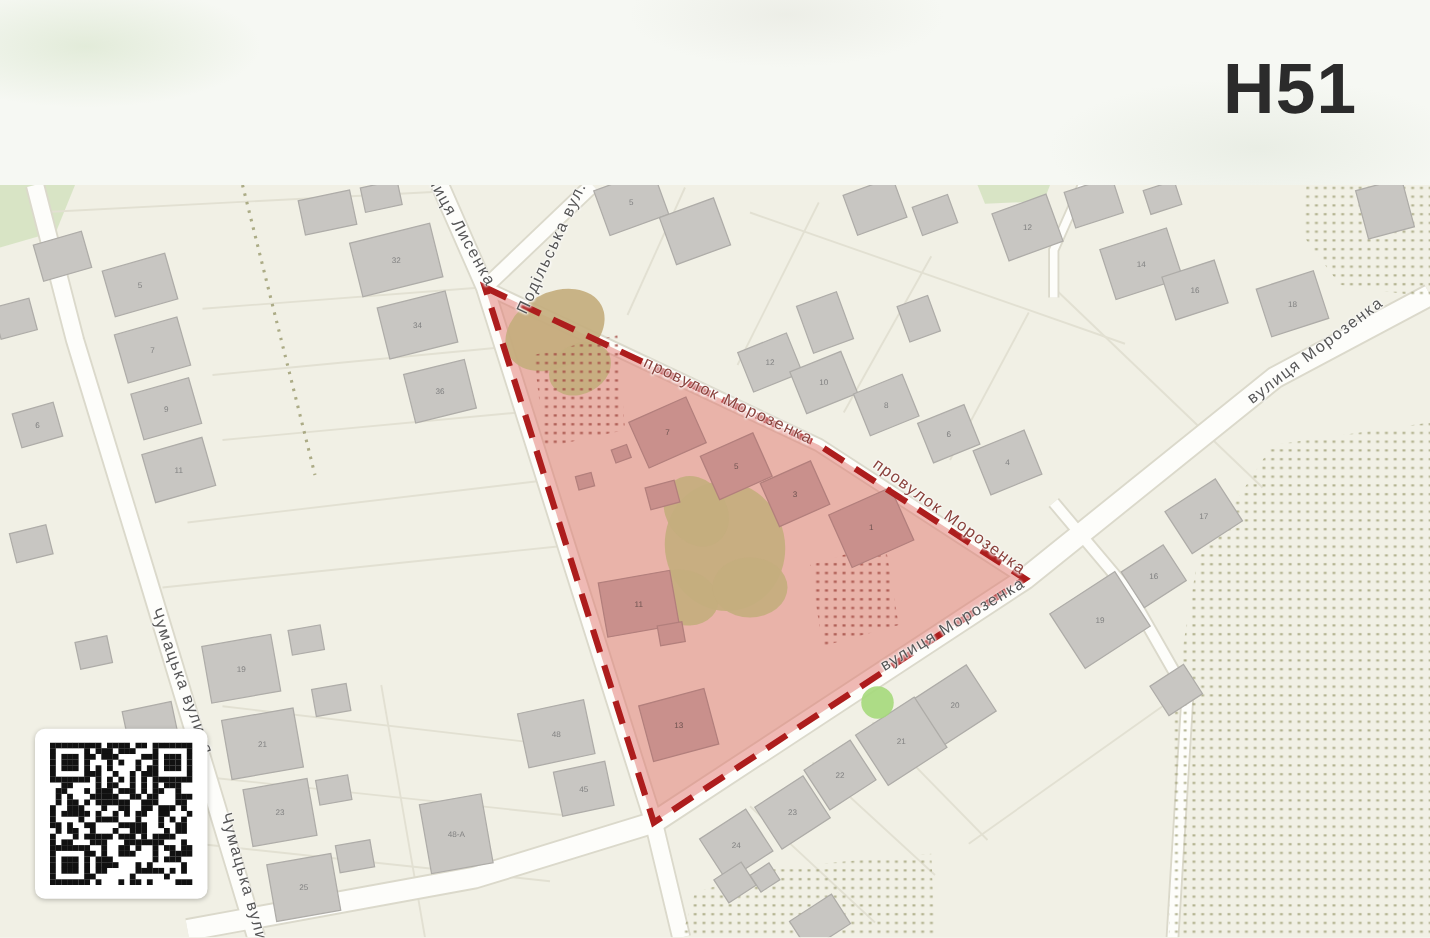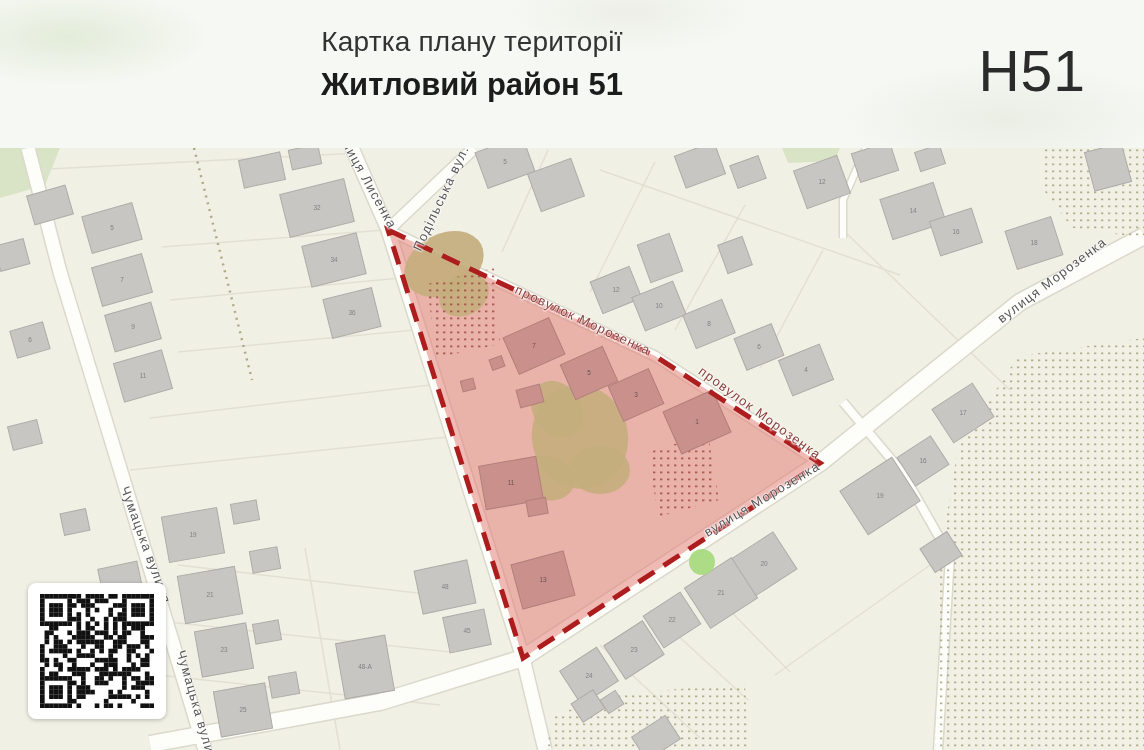--- a/index.html
+++ b/index.html
@@ -14,21 +14,21 @@
     background:
       radial-gradient(ellipse 200px 70px at 6% 25%, rgba(190,212,170,.35), transparent 70%),
       radial-gradient(ellipse 240px 80px at 88% 80%, rgba(205,214,196,.30), transparent 70%),
       radial-gradient(ellipse 180px 60px at 55% 8%, rgba(212,212,200,.28), transparent 70%),
       #f6f8f3;
     z-index:5;
   }
   .title-block{position:absolute;left:472px;top:26px;transform:translateX(-50%);text-align:center;white-space:nowrap;}
   .title{font-size:28px;color:#333;letter-spacing:.2px;}
   .subtitle{font-size:31px;font-weight:bold;color:#1c1c1c;margin-top:9px;}
-  .badge{position:absolute;right:58px;top:38px;font-size:57px;font-weight:normal;color:#2b2b2b;letter-spacing:1px;}
+  .badge{position:absolute;right:58px;top:38px;font-size:57px;font-weight:bold;color:#2b2b2b;letter-spacing:1px;}
   
   .map{
     position:absolute;top:148px;left:0;width:1144px;height:602px;
     overflow:hidden;background:#f1f0e5;
   }
   #map-svg{position:absolute;top:0;left:0;width:1144px;height:602px;}
   #map-svg text{font-family:"Liberation Sans",sans-serif;}
   #street-labels{position:absolute;top:0;left:0;width:100%;height:100%;pointer-events:none;}
   .street-label{
     position:absolute;font-size:13px;color:#565656;letter-spacing:1.3px;white-space:nowrap;
@@ -40,24 +40,20 @@
     position:absolute;left:28px;top:435px;width:138px;height:136px;
     background:#fff;border-radius:8px;box-shadow:0 1px 4px rgba(0,0,0,.25);
     display:flex;align-items:center;justify-content:center;z-index:4;
   }
   .qr-card svg{width:114px;height:114px;}
 </style>
 </head>
 <body>
 
 <div class="header">
-  <div class="title-block">
-    <div class="title">Картка плану території</div>
-    <div class="subtitle">Житловий район 51</div>
-  </div>
   <div class="badge">Н51</div>
 </div>
 
 <div class="map">
   <svg id="map-svg" viewBox="0 148 1144 602" preserveAspectRatio="xMidYMid meet">
       <defs>
         <pattern id="orch" width="7" height="7" patternUnits="userSpaceOnUse">
           <rect x="2" y="2.5" width="2.3" height="1.7" fill="#9b9b6f" opacity="0.75"></rect>
         </pattern>
         <pattern id="zdot" width="7" height="7" patternUnits="userSpaceOnUse">

